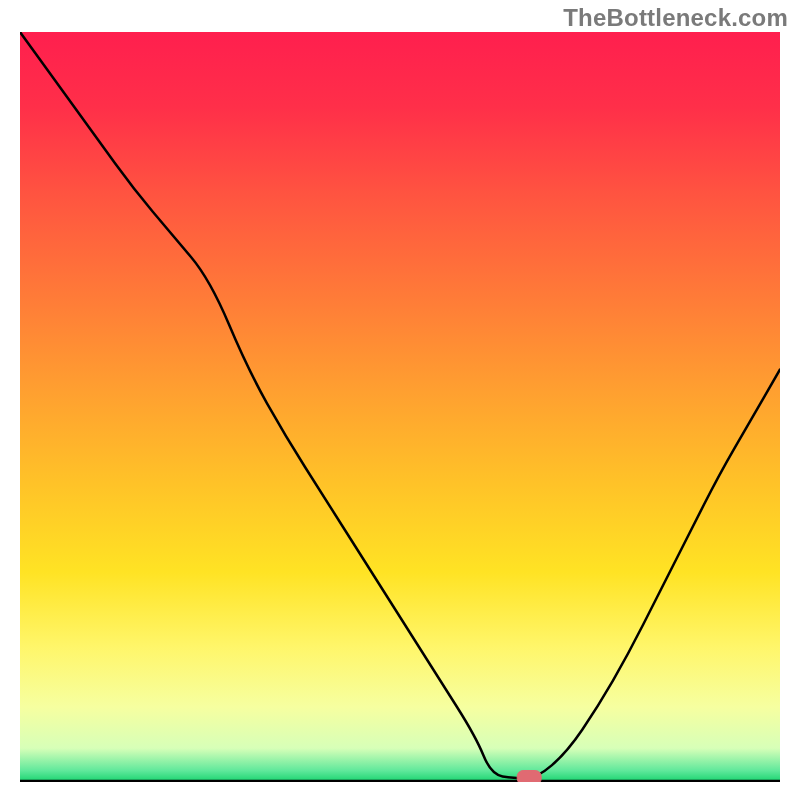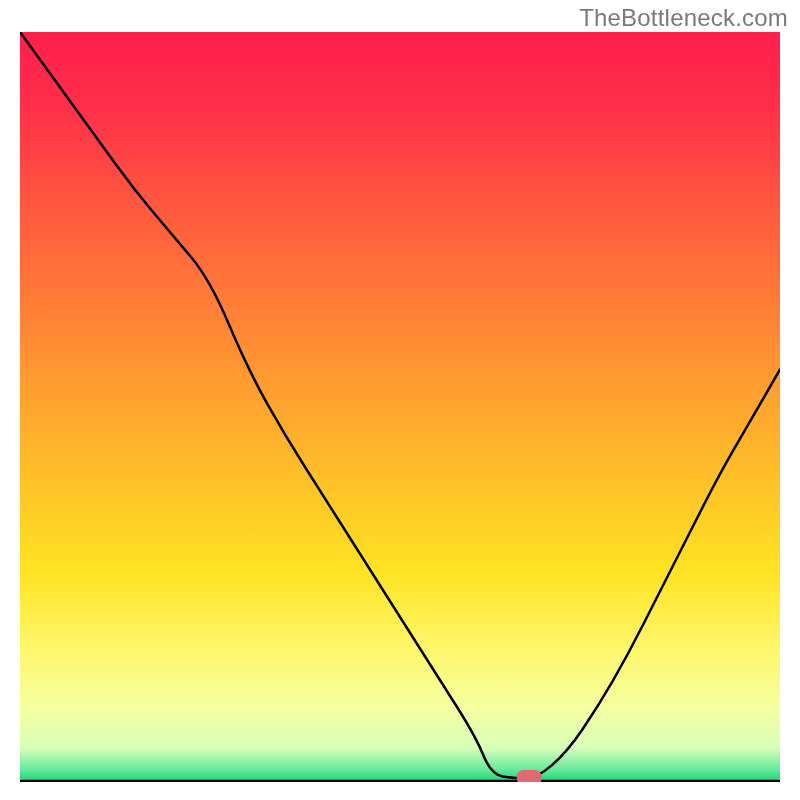--- a/index.html
+++ b/index.html
@@ -13,21 +13,21 @@
   .stage {
     position: relative;
     width: 800px;
     height: 800px;
   }
   .watermark {
     position: absolute;
     top: 4px;
     right: 12px;
     font-size: 24px;
-    font-weight: 400;
+    font-weight: 700;
     color: #7a7a7a;
     letter-spacing: 0.2px;
     user-select: none;
   }
   .plot-area {
     position: absolute;
     left: 20px;
     top: 32px;
     width: 760px;
     height: 750px;

